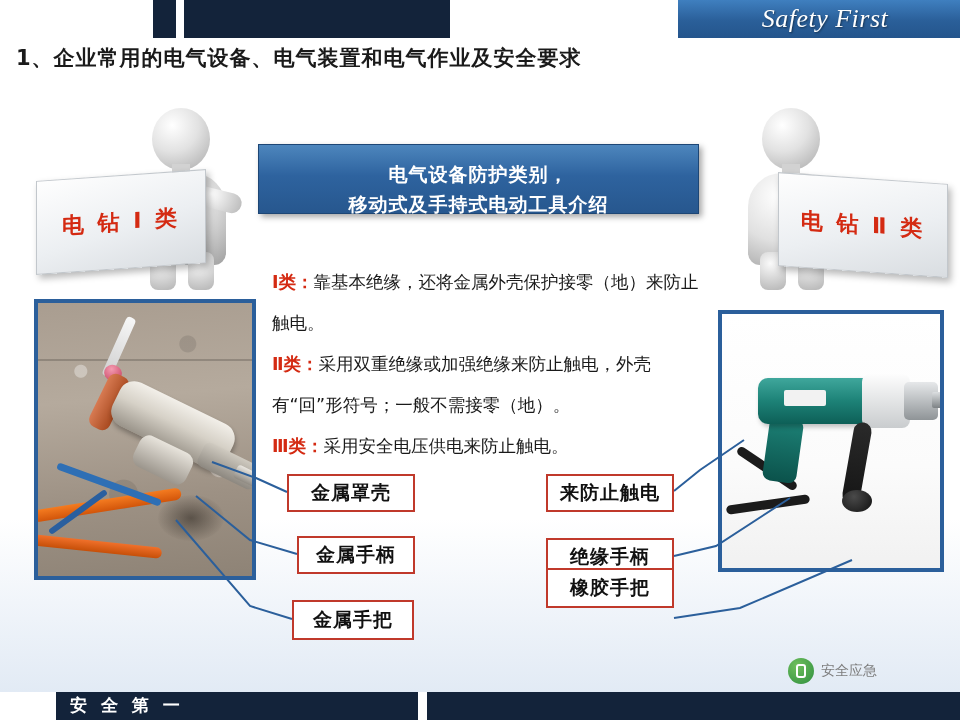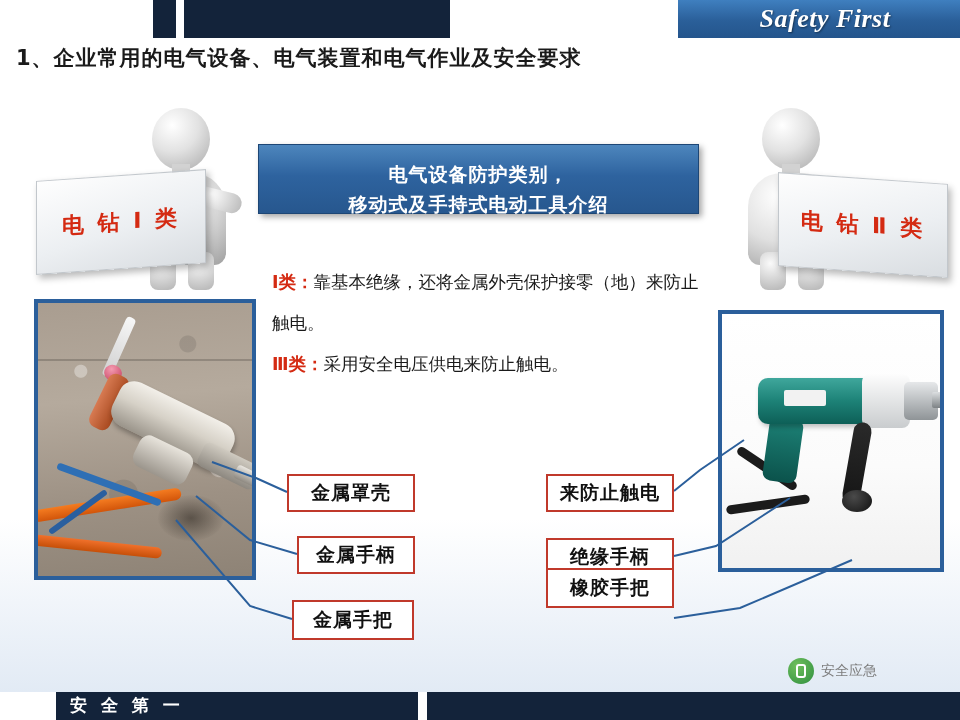--- a/index.html
+++ b/index.html
@@ -65,21 +65,21 @@
     left: 678px; top: 0;
     width: 282px; height: 38px;
     background: linear-gradient(180deg, #3f7fbf 0%, #2a5f99 55%, #24558c 100%);
   }
   .hdr-title {
     position: absolute;
     left: 700px; top: 3px;
     width: 250px;
     text-align: center;
     font-size: 26px;
-    font-weight: bold;
+    font-weight: normal;
     font-style: italic;
     color: #ffffff;
     letter-spacing: 0.5px;
     text-shadow: 1px 1px 2px rgba(0,0,0,0.45);
     line-height: 32px;
     font-family: "Liberation Serif", serif;
   }
 
   
   .slide-title {
@@ -486,20 +486,23 @@
 
   <div class="banner">
     <div>电气设备防护类别，</div>
     <div>移动式及手持式电动工具介绍</div>
   </div>
 
 
   <div class="body-text">
     <div>
       <span class="cls-mark">Ⅰ类：</span><span>靠基本绝缘，还将金属外壳保护接零（地）来防止触电。</span>
+    </div>
+    <div>
+      <span class="cls-mark">Ⅱ类：</span><span>采用双重绝缘或加强绝缘来防止触电，外壳有“回”形符号；一般不需接零（地）。</span>
     </div>
     <div>
       <span class="cls-mark">Ⅲ类：</span><span>采用安全电压供电来防止触电。</span>
     </div>
   </div>
 
   <div class="photo photo-left">
     <div class="concrete"></div>
     <div class="concrete-line"></div>
     <div class="dark-patch"></div>

